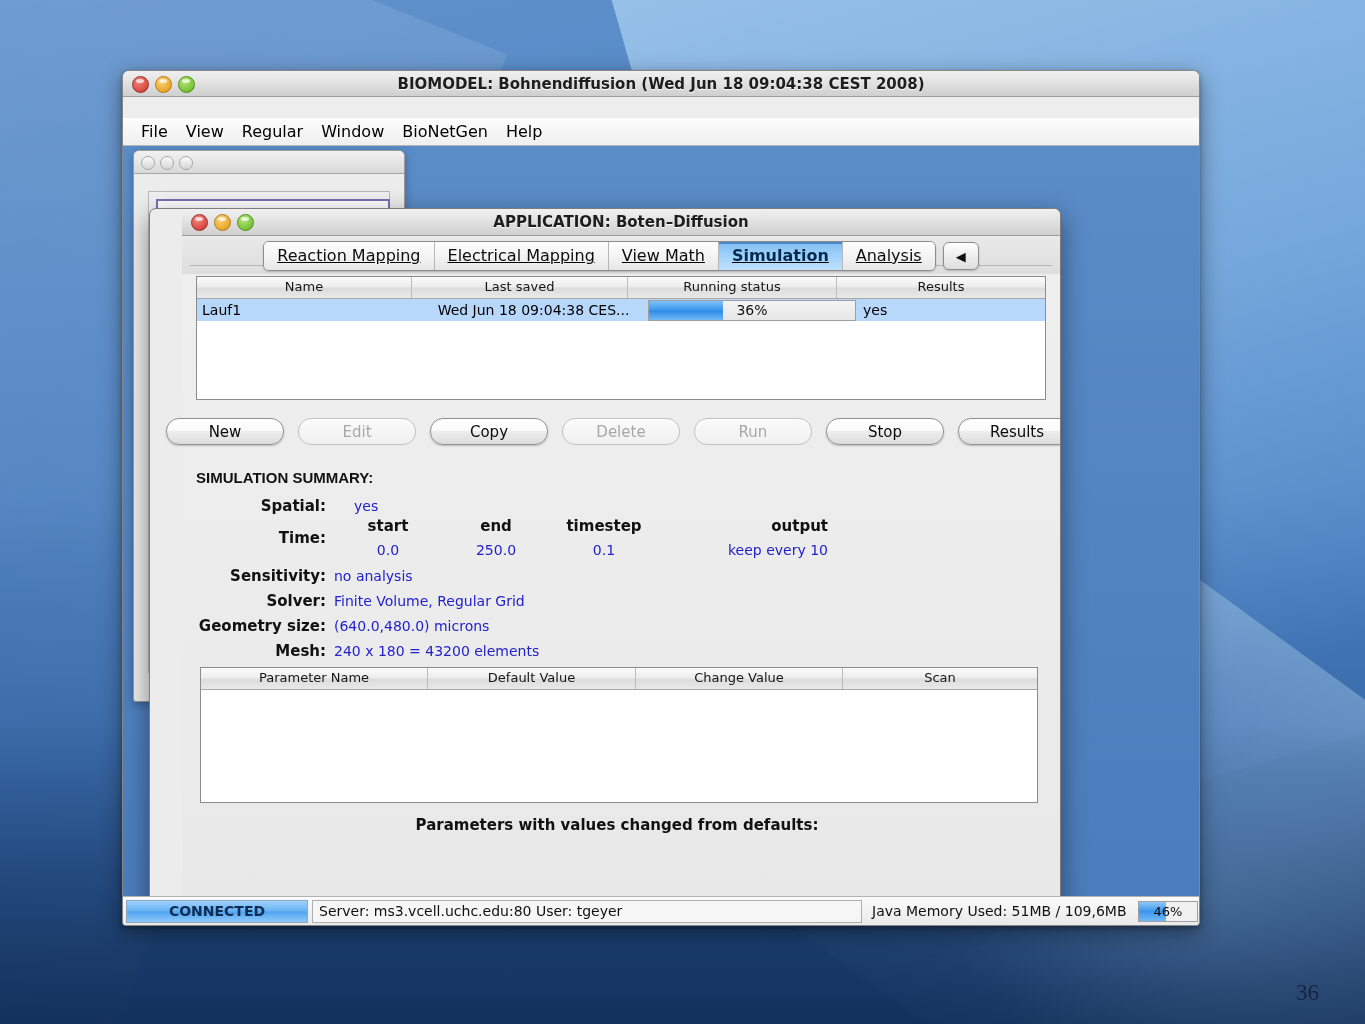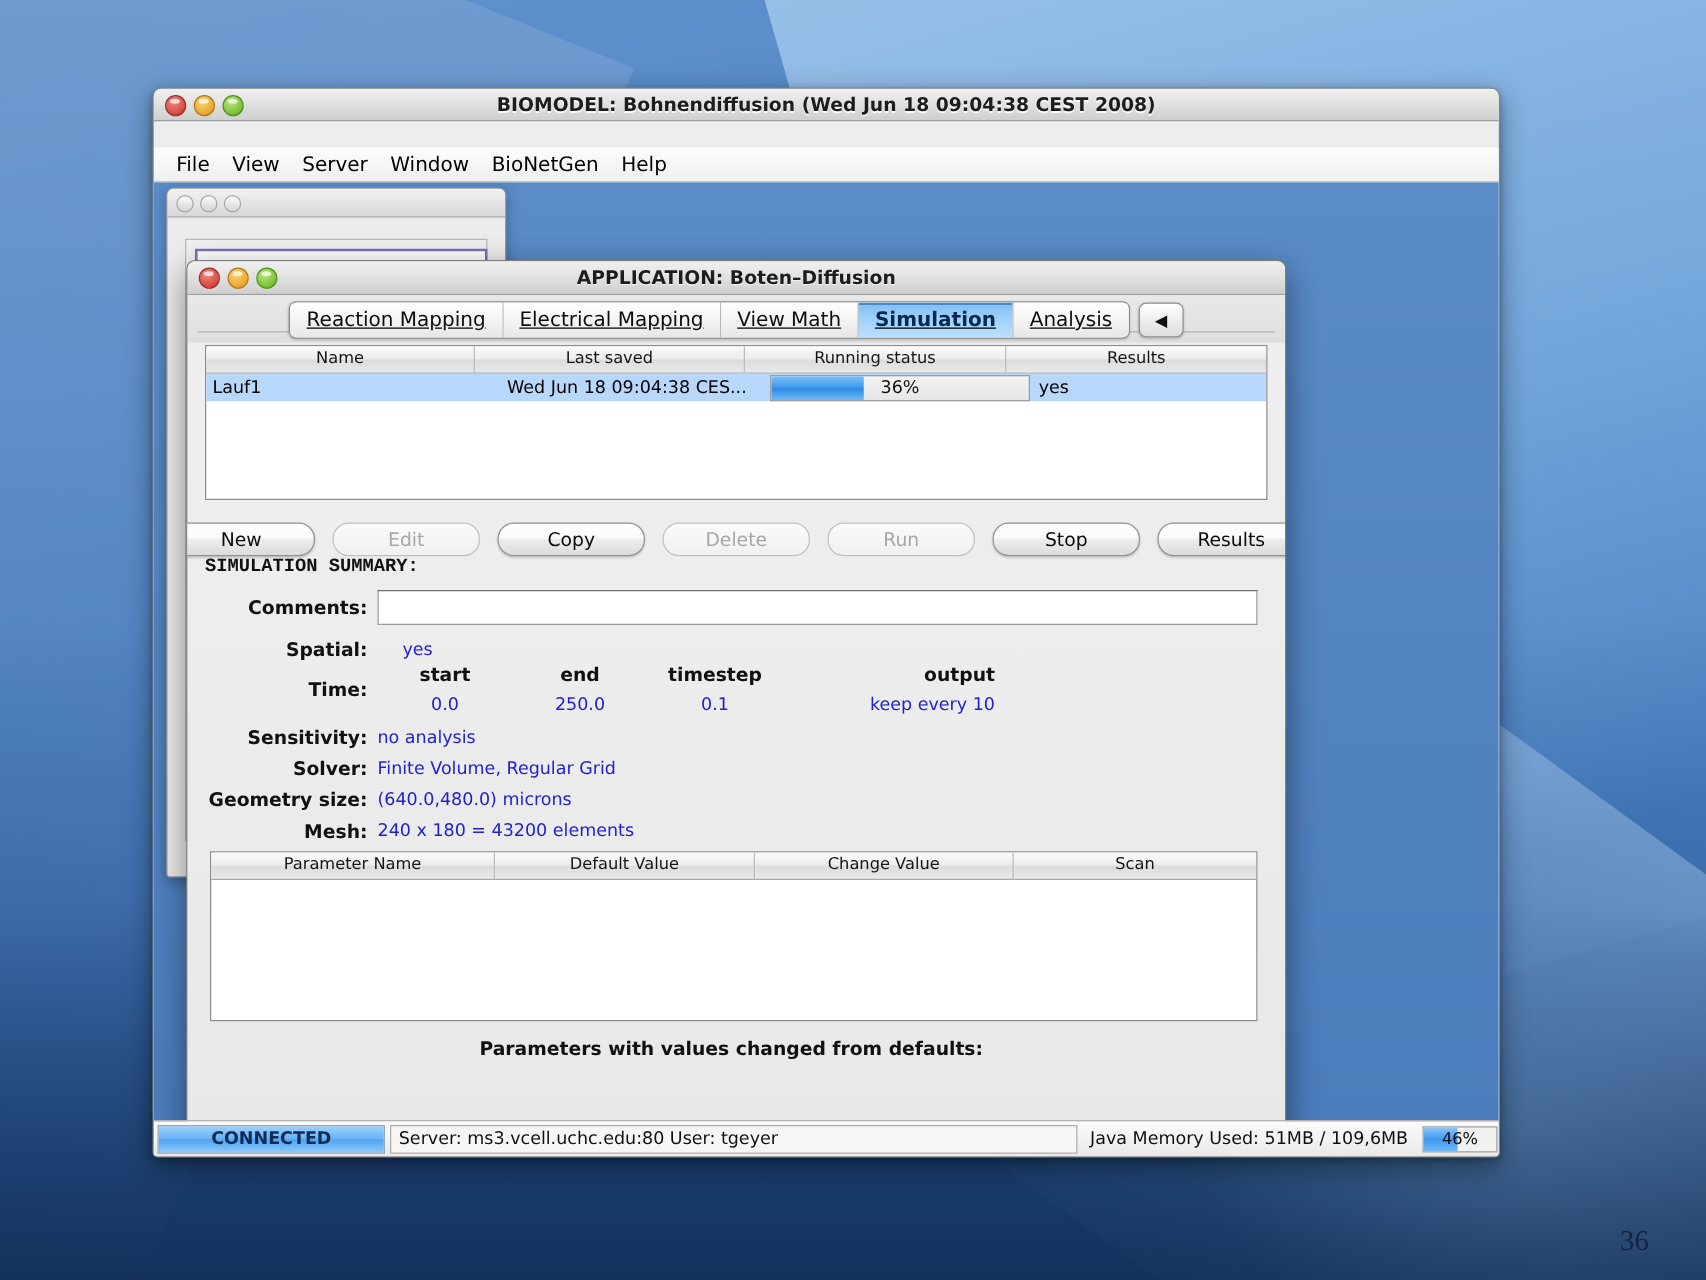--- a/index.html
+++ b/index.html
@@ -215,20 +215,21 @@
     position: absolute;
     left: 26px;
     top: 62px;
     width: 878px;
     height: 732px;
     background: #ececec;
     border: 1px solid #7d7d7d;
     border-radius: 7px 7px 4px 4px;
     box-shadow: 0 8px 26px rgba(0,0,0,0.45);
     overflow: hidden;
+    padding-left: 32px;
   }
   #application-window .titlebar { height: 26px; }
   #application-window .titlebar .title { font-size: 15px; }
 
   
   #tab-strip {
     position: relative;
     height: 36px;
     background: linear-gradient(to bottom, #e9e9e9, #dedede);
     display: flex;
@@ -383,25 +384,25 @@
   }
   .aqua-btn.disabled {
     color: #a7a7a7;
     border-color: #c2c2c2;
     background: linear-gradient(to bottom, #fbfbfb, #f0f0f0);
     box-shadow: none;
   }
 
   
   #summary-title {
-    margin-top: 0;
+    margin-top: 24px;
     font-size: 15px;
     font-weight: bold;
     color: #111;
-    font-family: Liberation Mono, monospace;
+    font-family: Liberation Sans, sans-serif;
   }
   .sum-row {
     display: flex;
     align-items: center;
     margin-top: 7px;
   }
   .sum-label {
     width: 130px;
     text-align: right;
     padding-right: 8px;
@@ -563,21 +564,21 @@
         <div class="light close"></div>
         <div class="light min"></div>
         <div class="light max"></div>
       </div>
       <div class="title">BIOMODEL: Bohnendiffusion (Wed Jun 18 09:04:38 CEST 2008)</div>
     </div>
 
     <div id="menubar">
       <div class="menu-item">File</div>
       <div class="menu-item">View</div>
-      <div class="menu-item">Server</div>
+      <div class="menu-item">Regular</div>
       <div class="menu-item">Window</div>
       <div class="menu-item">BioNetGen</div>
       <div class="menu-item">Help</div>
     </div>
 
     <div id="biomodel-body">
 
       <div id="ghost-window">
         <div class="gtitle"></div>
         <div class="glights">
@@ -640,24 +641,20 @@
             <div class="aqua-btn disabled">Edit</div>
             <div class="aqua-btn">Copy</div>
             <div class="aqua-btn disabled">Delete</div>
             <div class="aqua-btn disabled">Run</div>
             <div class="aqua-btn">Stop</div>
             <div class="aqua-btn">Results</div>
           </div>
 
           <div id="summary-title">SIMULATION SUMMARY:</div>
 
-          <div class="sum-row" style="margin-top:10px">
-            <div class="sum-label">Comments:</div>
-            <div id="comments-input"></div>
-          </div>
 
           <div class="sum-row" style="margin-top:11px">
             <div class="sum-label">Spatial:</div>
             <div class="sum-value" style="padding-left:20px">yes</div>
           </div>
 
           <div id="time-row">
             <div class="sum-label">Time:</div>
             <div id="time-block">
               <div class="time-line">

